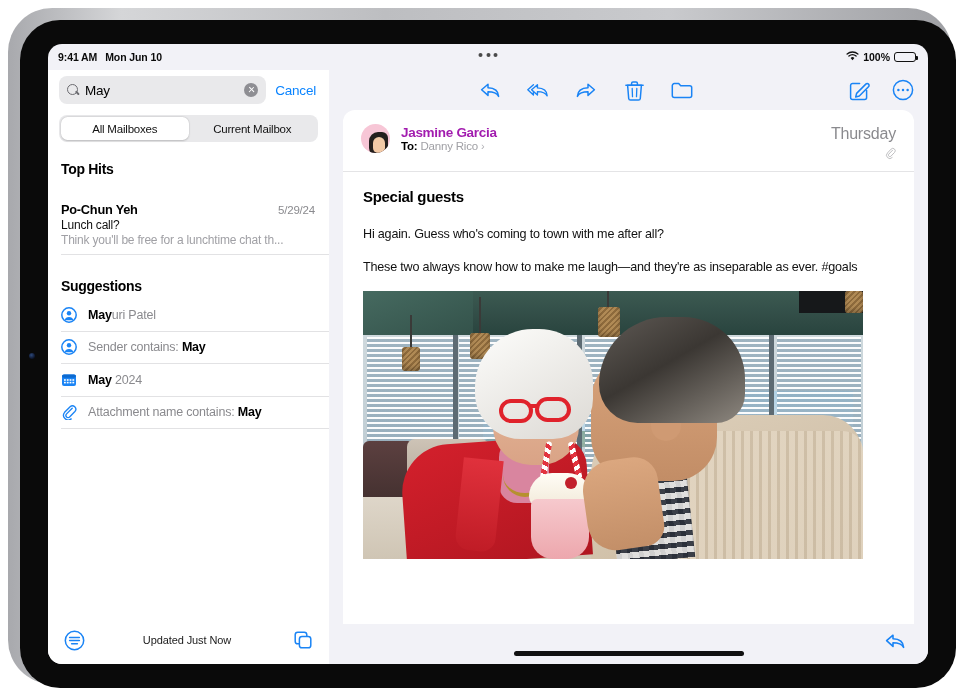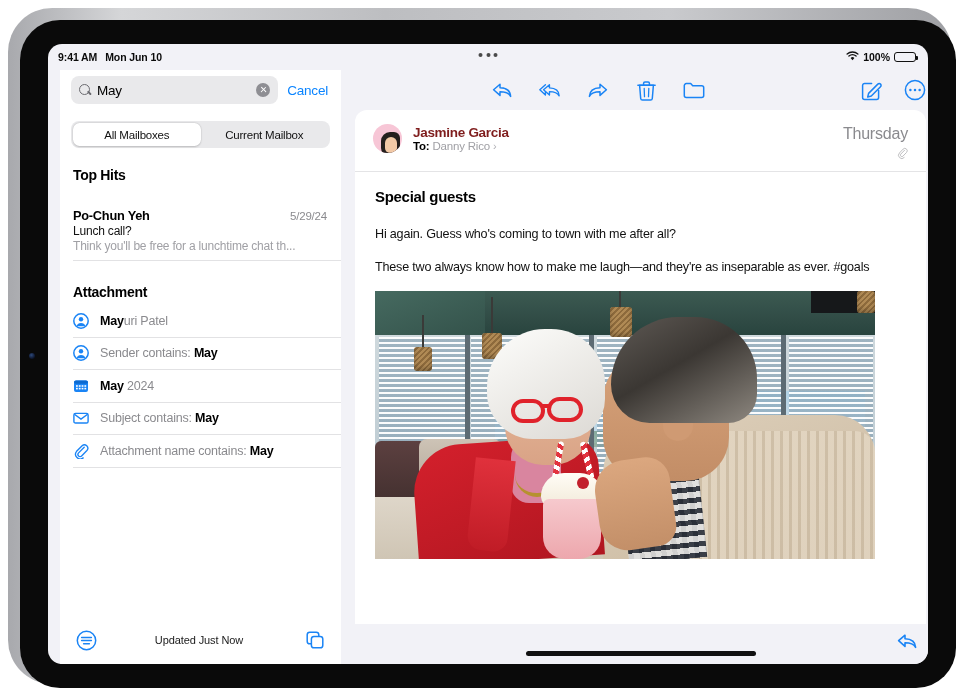--- a/index.html
+++ b/index.html
@@ -80,21 +80,21 @@
   .battery-shell::after {
     content: ""; position: absolute;
     right: -3.2px; top: 3px;
     width: 1.8px; height: 4px;
     background: #111; border-radius: 0 1px 1px 0;
   }
   .battery-fill { height: 100%; background: #111; border-radius: 1px; }
 
   
   #split {
-    position: absolute; left: 12px; top: 26px;
+    position: absolute; left: 0; top: 26px;
     width: 880px; height: 594px;
     display: flex;
   }
 
   
   #sidebar {
     position: relative;
     width: 281px; height: 100%;
     background: #ffffff;
     display: flex; flex-direction: column;
@@ -144,21 +144,21 @@
   }
   #clear-btn::before { transform: rotate(45deg); }
   #clear-btn::after  { transform: rotate(-45deg); }
   #cancel-btn {
     font-size: 13.5px; color: #0a84ff;
     cursor: pointer; letter-spacing: -0.2px;
     padding-right: 2px;
   }
 
   #scope-bar {
-    margin: 17px 11px 0 11px;
+    margin: 11px 11px 0 11px;
     height: 27px;
     background: #e9e9eb;
     border-radius: 8px;
     display: flex; padding: 2px;
   }
   .scope-seg {
     flex: 1; display: flex; align-items: center; justify-content: center;
     font-size: 11.5px; color: #111; border-radius: 6.5px;
     letter-spacing: -0.2px; cursor: pointer;
   }
@@ -270,21 +270,21 @@
     border-radius: 9px 6px 2px 7px;
   }
   #avatar .face {
     position: absolute; left: 12px; top: 13px;
     width: 12px; height: 16px;
     background: #f2c9a6;
     border-radius: 6px 6px 5px 5px;
   }
   #sender-block { flex: 1; padding-top: 1px; }
   #sender-name {
-    font-size: 13.5px; font-weight: bold; color: #7f1d1d;
+    font-size: 13.5px; font-weight: bold; color: #a21caf;
     letter-spacing: -0.3px;
   }
   #recipient-line {
     margin-top: 0; font-size: 11.5px;
     color: #a0a0a5; letter-spacing: -0.2px;
     display: flex; gap: 3px;
   }
   #recipient-line .to-label { color: #000; font-weight: bold; }
   #recipient-line .chev { color: #b0b0b5; font-size: 11px; }
   #header-right {
@@ -489,21 +489,21 @@
             <div class="hit-top">
               <span class="hit-sender">Po-Chun Yeh</span>
               <span class="hit-date">5/29/24</span>
             </div>
             <div class="hit-subject">Lunch call?</div>
             <div class="hit-preview">Think you'll be free for a lunchtime chat th...</div>
           </div>
 
         </div>
 
-        <div class="section-title" id="suggestions-title">Attachment</div>
+        <div class="section-title" id="suggestions-title">Suggestions</div>
 
         <div class="sugg-list">
 
           <div class="sugg-row">
             <span class="sugg-icon">
               <svg width="16" height="16" viewBox="0 0 16 16">
                 <circle cx="8" cy="8" r="7.2" fill="none" stroke="#1a84f5" stroke-width="1.5"></circle>
                 <circle cx="8" cy="6.3" r="2.2" fill="#1a84f5"></circle>
                 <path d="M3.6 13.2 a4.6 4.6 0 0 1 8.8 0" fill="#1a84f5"></path>
               </svg>
@@ -535,29 +535,20 @@
                   <rect x="3" y="9.8" width="1.8" height="1.6"></rect>
                   <rect x="5.8" y="9.8" width="1.8" height="1.6"></rect>
                   <rect x="8.6" y="9.8" width="1.8" height="1.6"></rect>
                   <rect x="11.4" y="9.8" width="1.8" height="1.6"></rect>
                 </g>
               </svg>
             </span>
             <span class="sugg-text"><b>May</b><span> 2024</span></span>
           </div>
 
-          <div class="sugg-row">
-            <span class="sugg-icon">
-              <svg width="16" height="16" viewBox="0 0 16 16">
-                <rect x="0.9" y="3.4" width="14.2" height="9.6" rx="1.6" fill="#ffffff" stroke="#1a84f5" stroke-width="1.4"></rect>
-                <path d="M1.4 4.2 L8 9.1 L14.6 4.2" fill="none" stroke="#1a84f5" stroke-width="1.4"></path>
-              </svg>
-            </span>
-            <span class="sugg-text"><span>Subject contains: </span><b>May</b></span>
-          </div>
 
           <div class="sugg-row">
             <span class="sugg-icon">
               <svg width="16" height="16" viewBox="0 0 16 16">
                 <path d="M11.2 4.2 L5.6 9.9 a2.1 2.1 0 0 0 3 3 l5.3-5.4 a3.4 3.4 0 0 0-4.8-4.8 L3.6 8.3 a4.7 4.7 0 0 0 6.6 6.6" fill="none" stroke="#1a84f5" stroke-width="1.35" stroke-linecap="round"></path>
               </svg>
             </span>
             <span class="sugg-text"><span>Attachment name contains: </span><b>May</b></span>
           </div>
 

